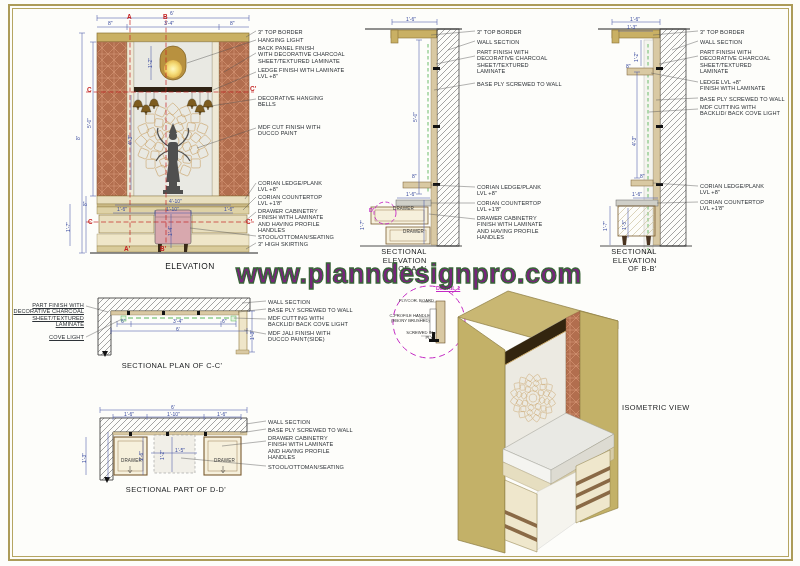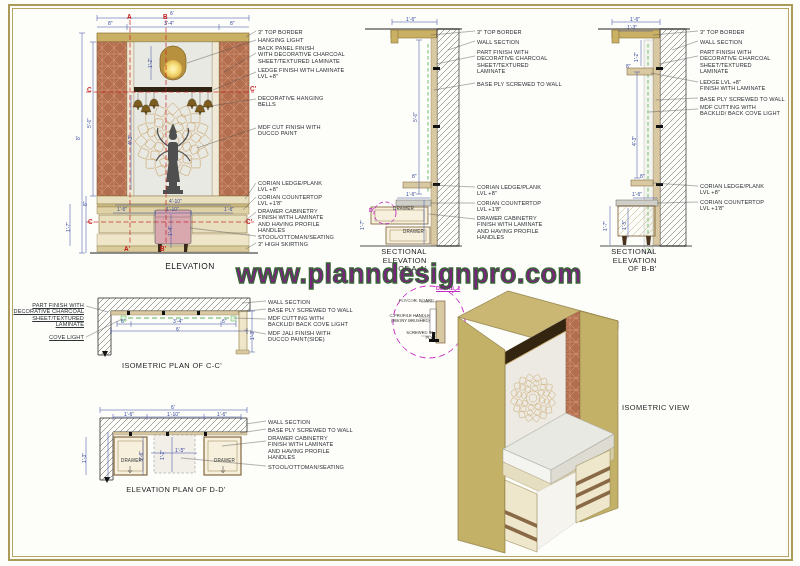--- a/index.html
+++ b/index.html
@@ -407,22 +407,22 @@
   </svg>
 
   <div class="layer" id="label-layer">
       <span class="lbl t tl ctr" style="left: 190px; top: 262px;">ELEVATION</span>
       <span class="lbl t ctr" style="left: 404px; top: 248px;">SECTIONAL
 ELEVATION
 OF A-A'</span>
       <span class="lbl t ctr" style="left: 634px; top: 248px;">SECTIONAL
 ELEVATION
 OF B-B'</span>
-      <span class="lbl t ctr" style="left: 172px; top: 362px;">ISOMETRIC PLAN OF C-C'</span>
-      <span class="lbl t ctr" style="left: 176px; top: 486px;">ELEVATION PLAN OF D-D'</span>
+      <span class="lbl t ctr" style="left: 172px; top: 362px;">SECTIONAL PLAN OF C-C'</span>
+      <span class="lbl t ctr" style="left: 176px; top: 486px;">SECTIONAL PART OF D-D'</span>
       <span class="lbl t" style="left: 622px; top: 390px; margin-top: 14px;">ISOMETRIC VIEW</span>
       <span class="lbl mm u" style="left: 436px; top: 285px;">DETAIL 1</span>
       <span class="lbl " style="left: 258px; top: 29px;">3" TOP BORDER</span>
       <span class="lbl " style="left: 258px; top: 37px;">HANGING LIGHT</span>
       <span class="lbl " style="left: 258px; top: 45px;">BACK PANEL FINISH
 WITH DECORATIVE CHARCOAL
 SHEET/TEXTURED LAMINATE</span>
       <span class="lbl " style="left: 258px; top: 67px;">LEDGE FINISH WITH LAMINATE
 LVL +8"</span>
       <span class="lbl " style="left: 258px; top: 95px;">DECORATIVE HANGING

